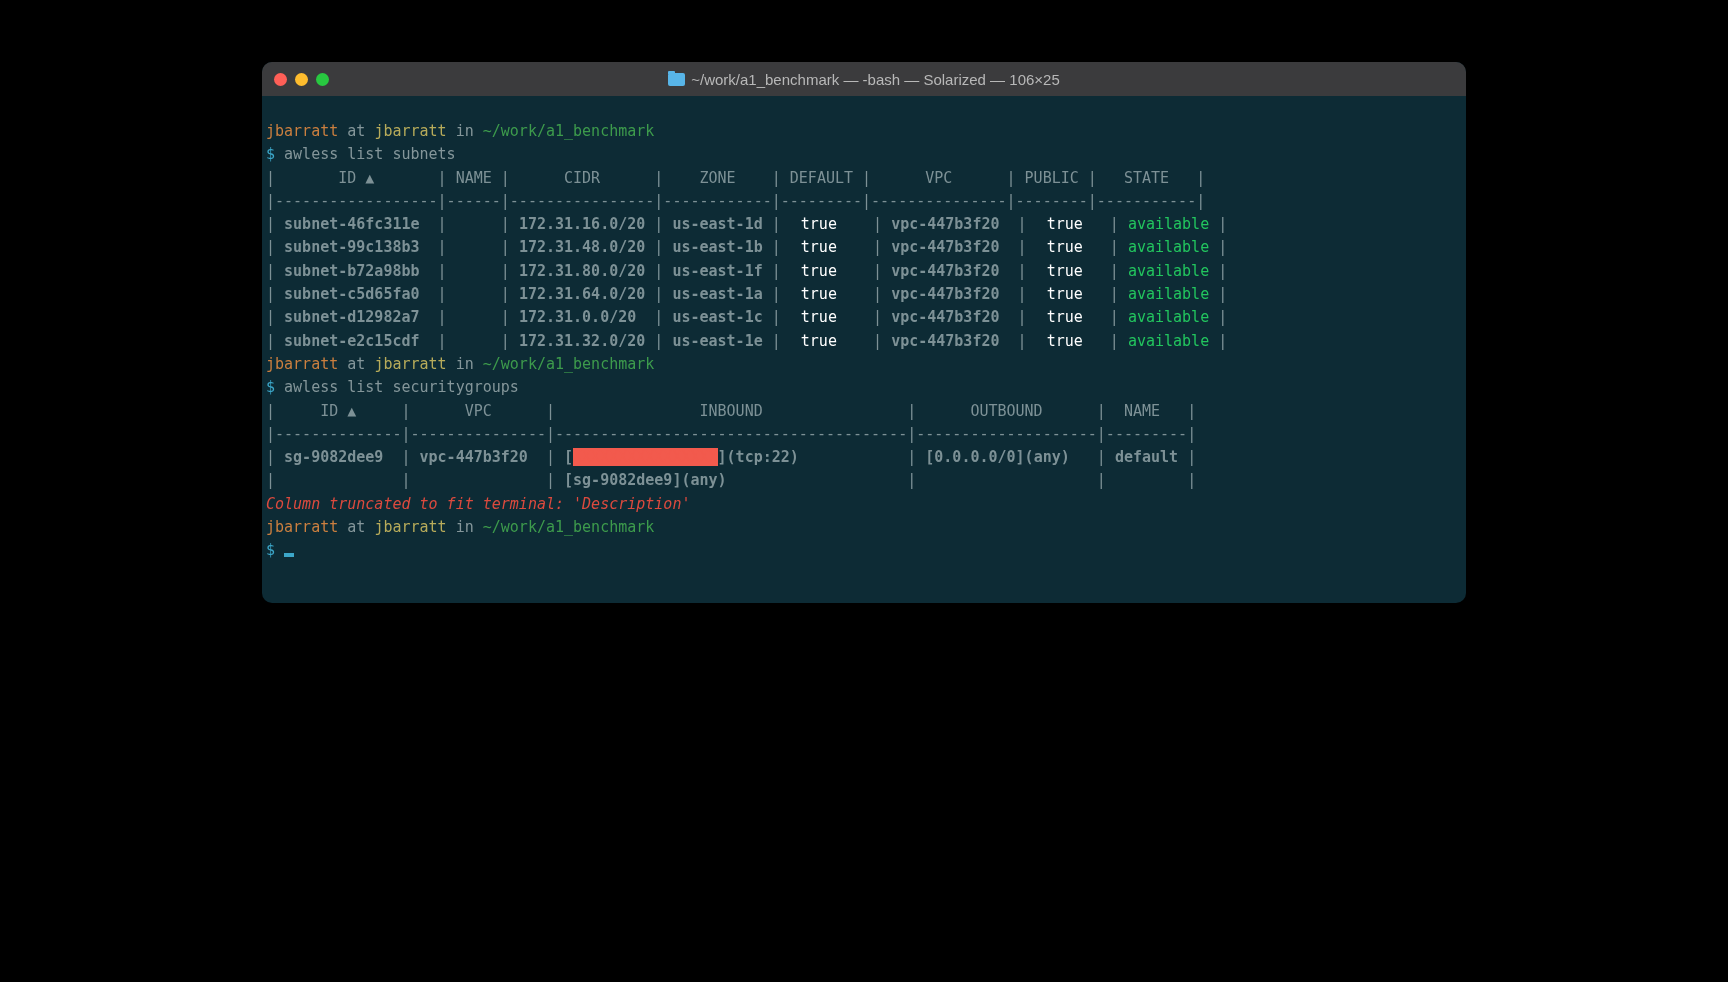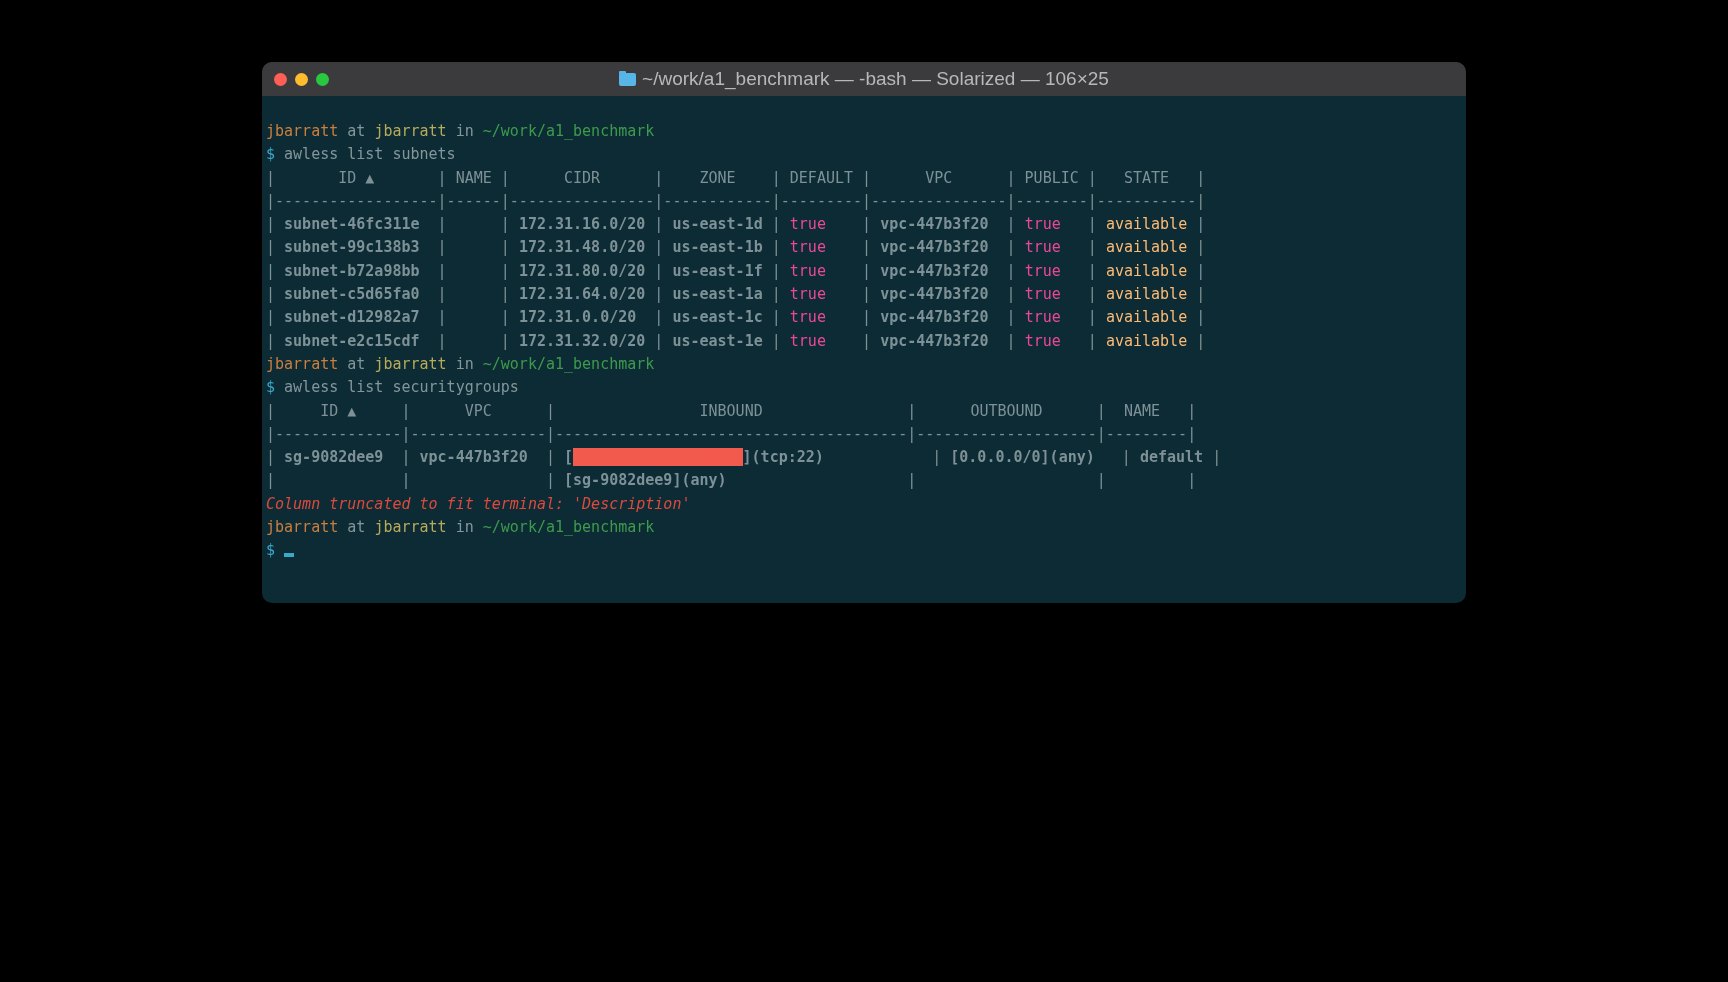--- a/index.html
+++ b/index.html
@@ -40,21 +40,21 @@
   }
   .light.red { background: #ff5f57; }
   .light.yellow { background: #febc2e; }
   .light.green { background: #28c840; }
   .title-wrap {
     position: absolute;
     left: 0; right: 0;
     text-align: center;
     color: #b8b8b8;
     font-family: -apple-system, BlinkMacSystemFont, "Segoe UI", sans-serif;
-    font-size: 19px;
+    font-size: 15px;
     display: flex;
     align-items: center;
     justify-content: center;
     gap: 6px;
     pointer-events: none;
   }
   .folder-icon {
     width: 17px;
     height: 13px;
     background: #58b5e8;
@@ -79,31 +79,30 @@
     white-space: pre;
     color: #93a1a1;
   }
   .c-orange { color: #cb7f3f; }
   .c-dim { color: #84969a; }
   .c-user { color: #b7ab5a; }
   .c-path { color: #3d9b4c; }
   .c-prompt { color: #3ca7c9; }
   .c-header { color: #7d9196; }
   .c-id { color: #7d9196; font-weight: bold; }
-  .c-yellow { color: #ec4899; }
-  .c-green { color: #fdba74; margin-top: 20px; }
+  .c-yellow { color: #ffffff; margin-left: 11px; }
+  .c-green { color: #22c55e; margin-top: 20px; }
   .c-red { color: #dc4a3e; font-style: italic; }
   .redact {
     display: inline-block;
     background: #f25a4d;
     color: #f25a4d;
     vertical-align: text-bottom;
     height: 18px;
     line-height: 18px;
-    padding-left: 25px;
   }
   .cursor {
     display: inline-block;
     width: 10px;
     height: 4px;
     background: #3ca7c9;
     vertical-align: -2px;
   }
 </style>
 </head>

